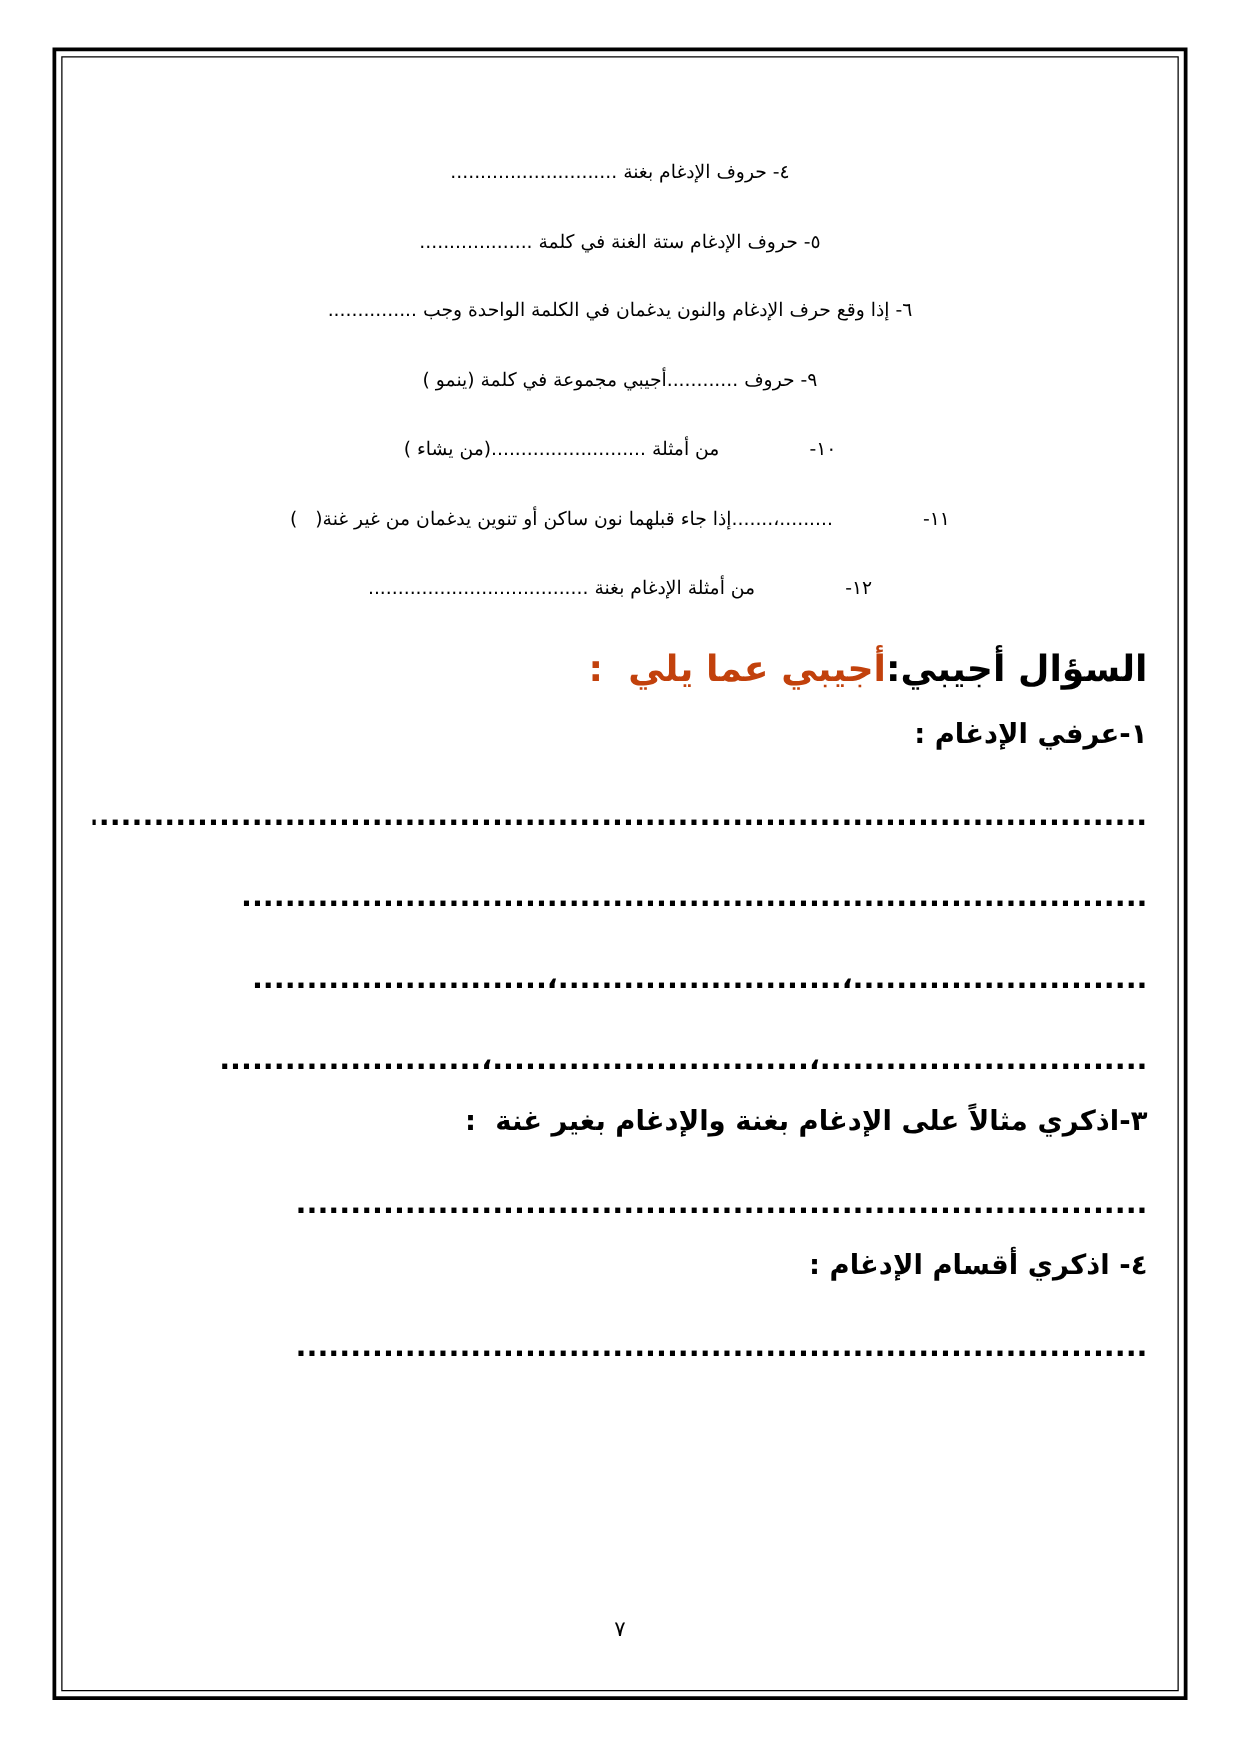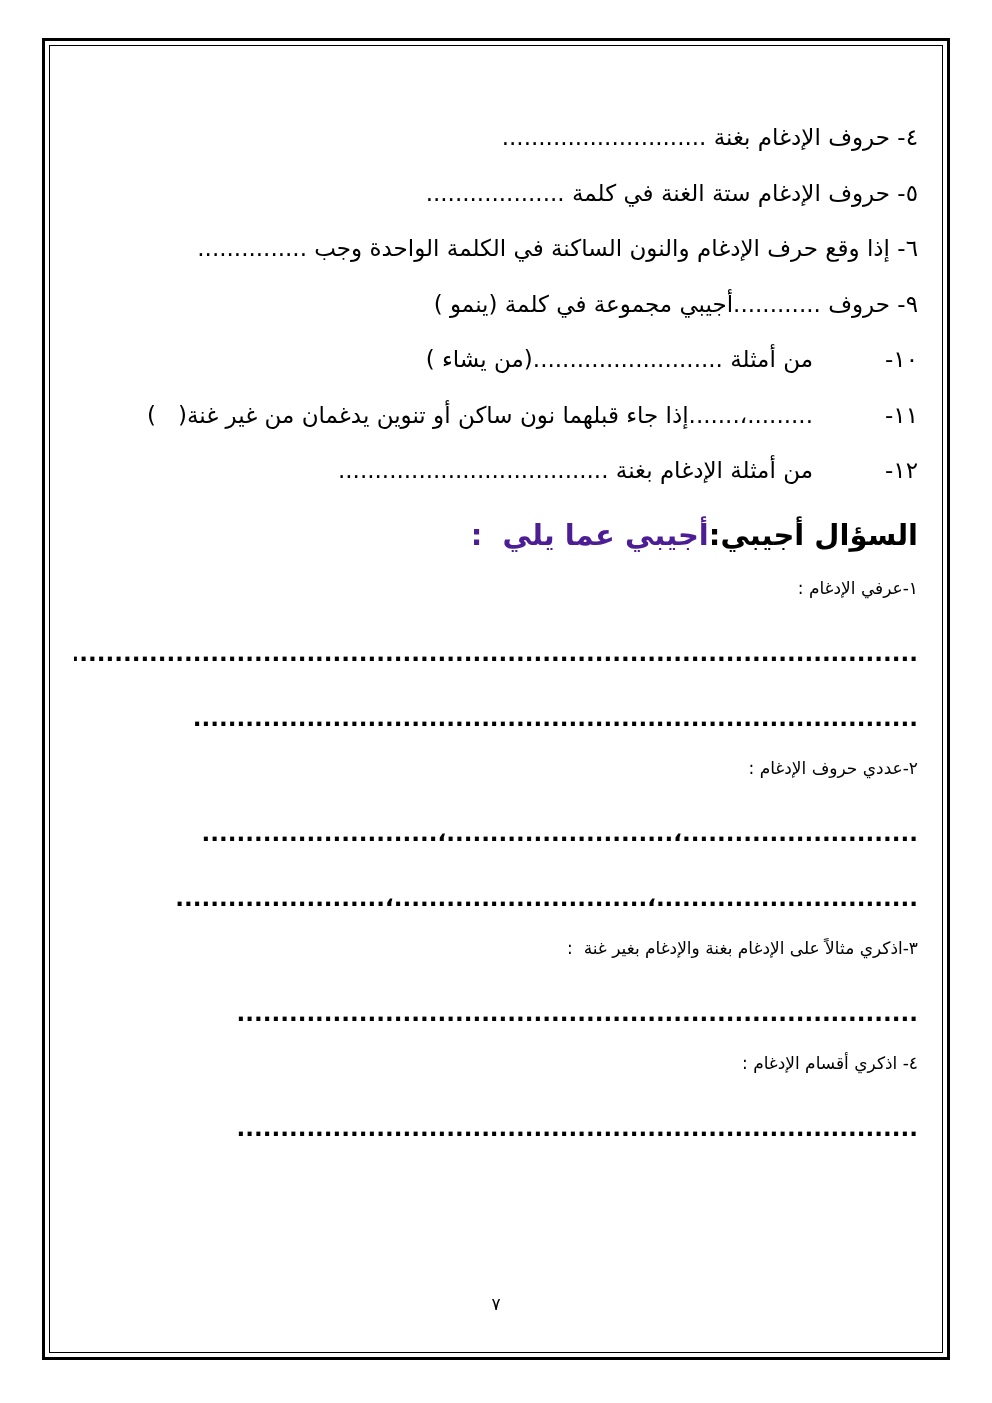--- a/index.html
+++ b/index.html
@@ -21,37 +21,38 @@
     border:1px solid #000;
   }
   .content {
     position:absolute; inset:0;
     padding:64px 24px 0 24px;
     direction:rtl;
     text-align:right;
     overflow:hidden;
   }
   .fill-item {
-    font-size:23px;
+    font-size:15px;
     line-height:55.5px;
     white-space:pre;
     overflow:hidden;
+    text-align:center;
   }
   .tab .num { margin-left:72px; }
   .heading {
     font-size:29px;
     font-weight:bold;
     line-height:62px;
     margin-top:5px;
     white-space:pre;
   }
-  .h-red { color:#4c1d95;margin-left:44px; }
+  .h-red { color:#c2410c;margin-left:44px; }
   .q-label {
-    font-size:17px;
-    font-weight:normal;
+    font-size:22px;
+    font-weight:bold;
     line-height:56px;
     margin-top:-6px;
     white-space:pre;
   }
   .dots {
     font-size:23px;
     font-weight:bold;
     line-height:56px;
     margin-top:9px;
     white-space:pre;
@@ -67,33 +68,32 @@
 </head>
 <body>
 
 <div class="page">
   <div class="frame-outer">
     <div class="frame-inner">
       <div class="content" dir="rtl">
 
         <div class="fill-item"><span class="num">٤-</span><span class="txt"> حروف الإدغام بغنة ............................</span></div>
         <div class="fill-item"><span class="num">٥-</span><span class="txt"> حروف الإدغام ستة الغنة في كلمة ...................</span></div>
-        <div class="fill-item"><span class="num">٦-</span><span class="txt"> إذا وقع حرف الإدغام والنون الساكنة في الكلمة الواحدة وجب ...............</span></div>
+        <div class="fill-item"><span class="num">٦-</span><span class="txt"> إذا وقع حرف الإدغام والنون يدغمان في الكلمة الواحدة وجب ...............</span></div>
         <div class="fill-item"><span class="num">٩-</span><span class="txt"> حروف ............أجيبي مجموعة في كلمة (ينمو )</span></div>
         <div class="fill-item tab"><span class="num">١٠-</span><span class="txt">من أمثلة ..........................(من يشاء )</span></div>
         <div class="fill-item tab"><span class="num">١١-</span><span class="txt">.........،.......إذا جاء قبلهما نون ساكن أو تنوين يدغمان من غير غنة(   )</span></div>
         <div class="fill-item tab"><span class="num">١٢-</span><span class="txt">من أمثلة الإدغام بغنة .....................................</span></div>
 
         <div class="heading"><span class="h-black">السؤال أجيبي:</span><span class="h-red">أجيبي عما يلي  :</span></div>
 
         <div class="q-label">١-عرفي الإدغام :</div>
         <div class="dots">.........................................................................................................</div>
         <div class="dots">...................................................................................</div>
 
-        <div class="q-label">٢-عددي حروف الإدغام :</div>
         <div class="dots">...........................،..........................،...........................</div>
         <div class="dots">..............................،.............................،........................</div>
 
         <div class="q-label">٣-اذكري مثالاً على الإدغام بغنة والإدغام بغير غنة  :</div>
         <div class="dots">..............................................................................</div>
 
         <div class="q-label">٤- اذكري أقسام الإدغام :</div>
         <div class="dots">..............................................................................</div>
 
       </div>

